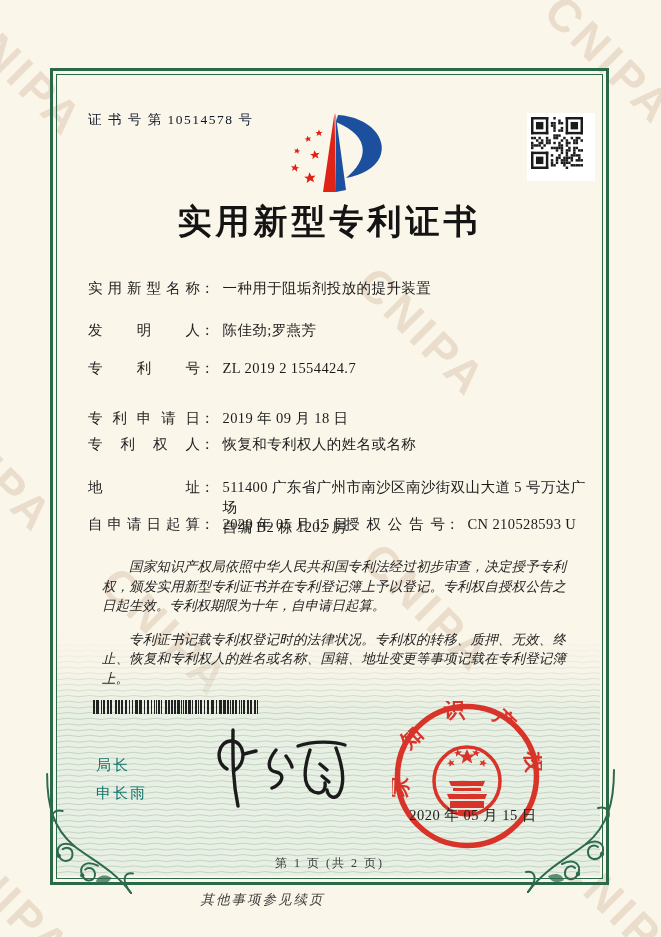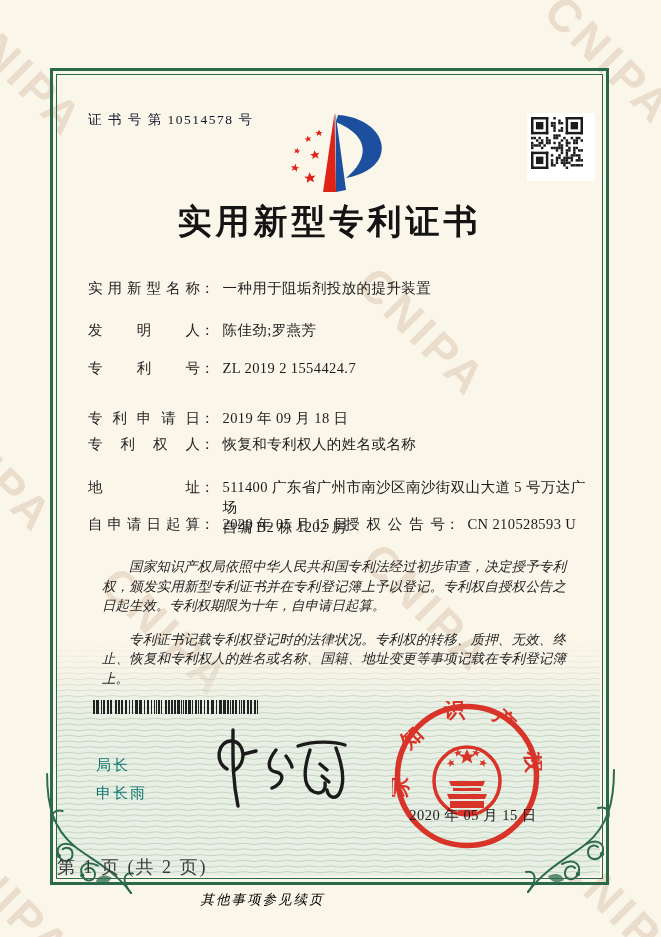--- a/index.html
+++ b/index.html
@@ -44,22 +44,22 @@
   .colon{flex:none;color:#242424;}
   .val{margin-left:8px;letter-spacing:0.4px;white-space:pre-wrap;color:#1c1c1c;}
   .pair2{position:absolute;left:257px;top:0;display:flex;}
   .lbl2{display:inline-block;width:100px;flex:none;text-align:justify;text-align-last:justify;}
   .bodytext{left:88px;top:543px;width:492px;z-index:4;}
   .bodytext p{
     margin:14px;font-size:13.5px;line-height:19.5px;text-indent:2em;
     font-style:italic;text-align:justify;color:#242424;
   }
   .officer{font-size:15px;letter-spacing:2px;color:#0f766e;z-index:5;}
-  .pageinfo{left:57px;top:855px;width:545px;font-size:18px;letter-spacing:2px;color:#3a3a3a;z-index:5;}
-  .contnote{left:0;top:891px;width:525px;text-align:center;font-size:13.5px;font-style:italic;letter-spacing:2px;color:#000000;}
+  .pageinfo{left:57px;top:855px;width:545px;text-align:center;font-size:12px;letter-spacing:2px;color:#3a3a3a;z-index:5;}
+  .contnote{left:0;top:891px;width:525px;text-align:center;font-size:13.5px;font-style:italic;letter-spacing:2px;color:#404040;}
   .sealdate{left:403px;top:806px;width:140px;text-align:center;font-size:14.5px;color:#1d1d1d;z-index:6;letter-spacing:0.5px;}
   .orn{z-index:4;pointer-events:none;}
   .flip{transform:scaleX(-1);}
 </style>
 </head>
 <body>
 
 <div class="page">
 
   <span class="wm" style="left:-18px;top:-4px">CNIPA</span>

